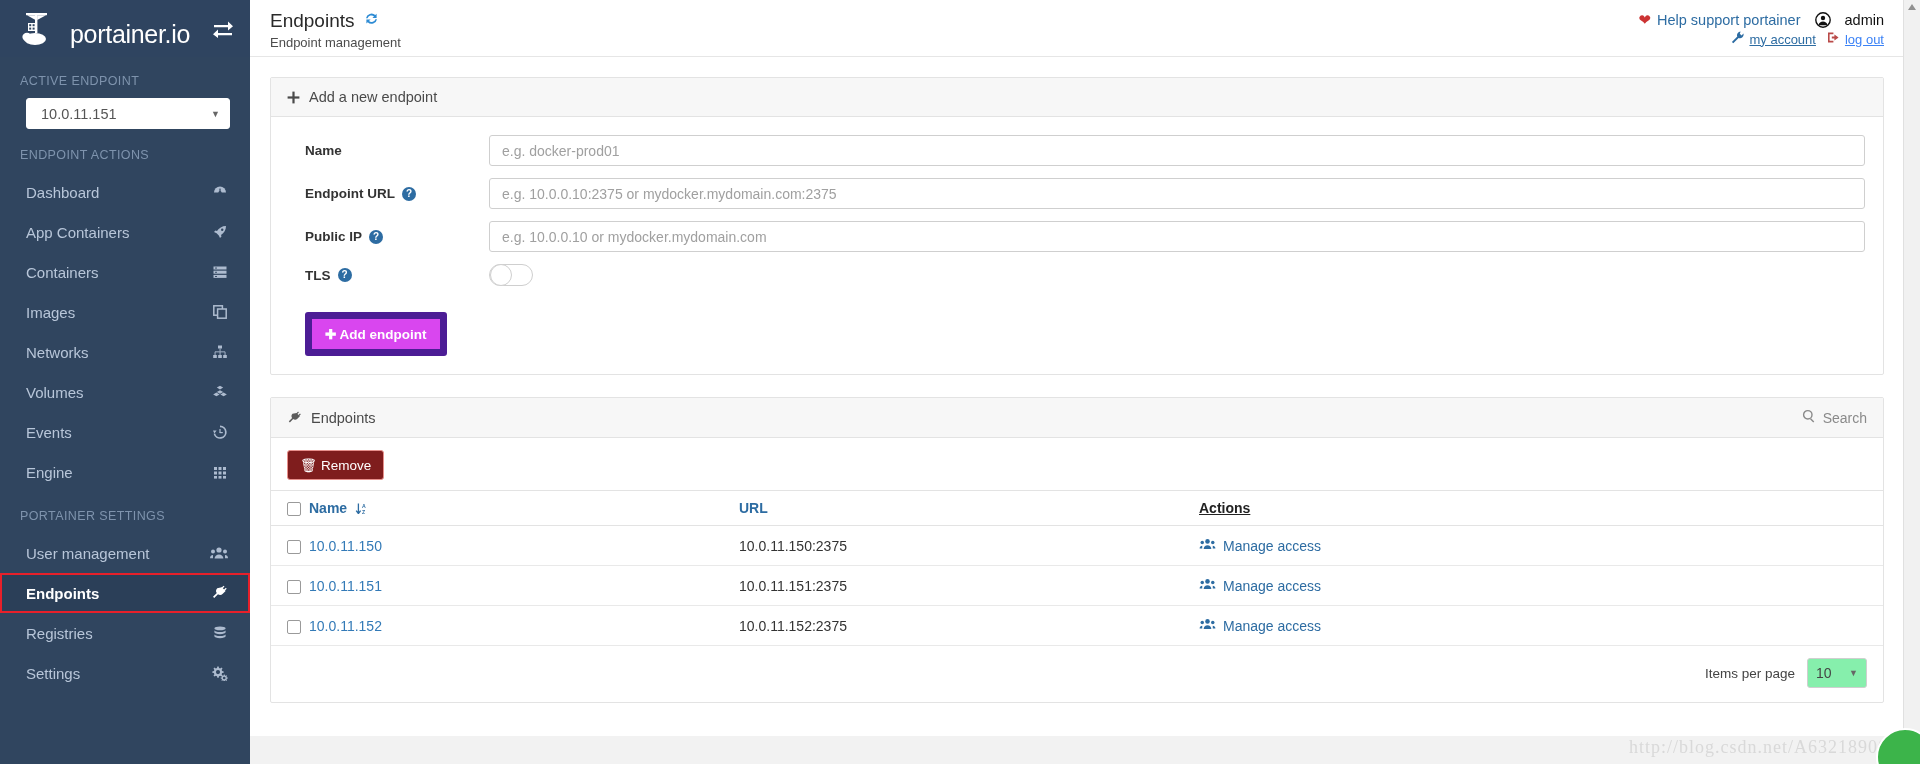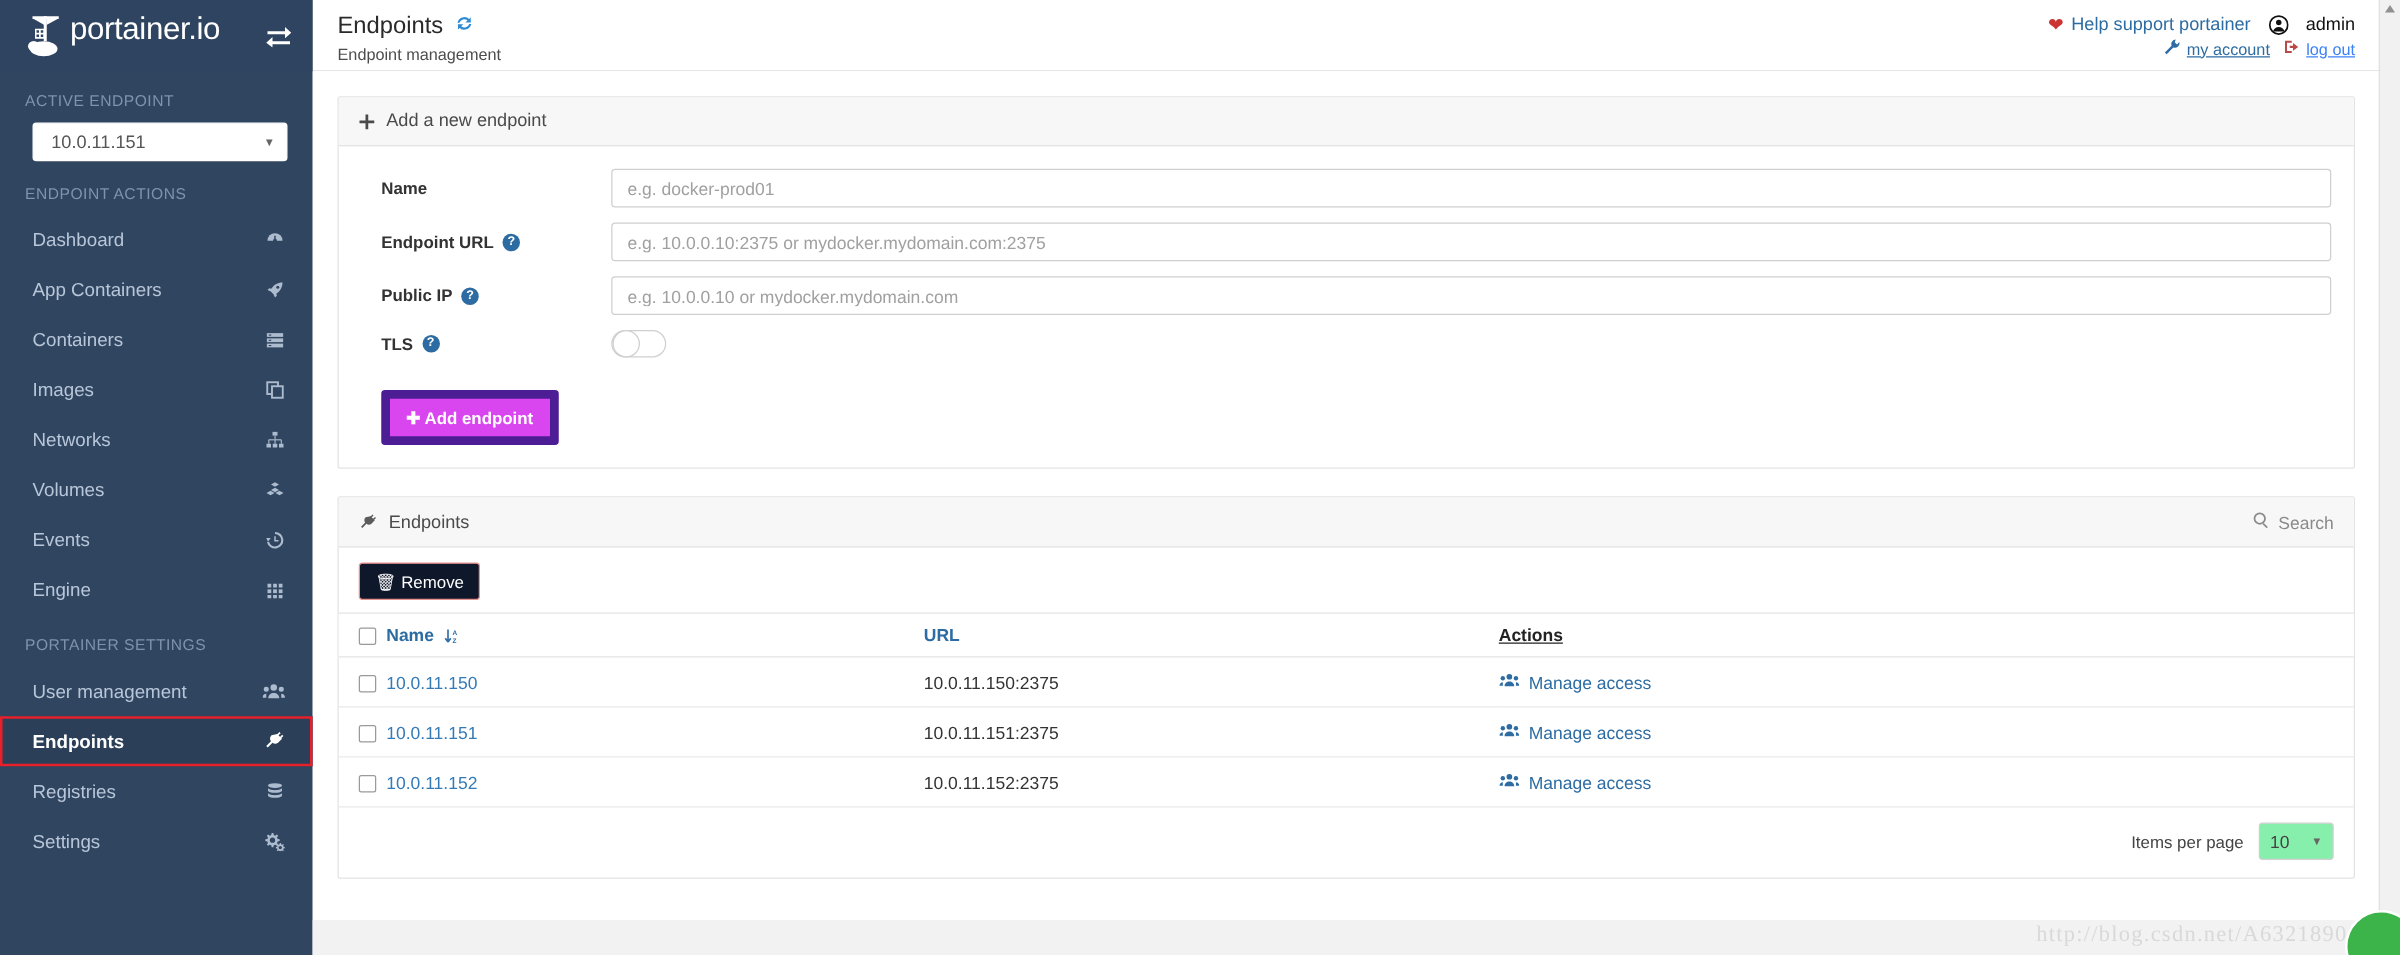--- a/index.html
+++ b/index.html
@@ -28,21 +28,22 @@
   }
   .brand {
     height: 57px;
     display: flex;
     align-items: center;
     padding: 0 16px 0 22px;
     background: #2f4460;
   }
   .brand-logo {
     display: flex;
-    gap: 2px;
+    align-items: flex-end;
+    gap: 16px;
   }
   .brand-text {
     color: #ffffff;
     font-size: 25px;
     letter-spacing: -0.3px;
     font-weight: 400;
     line-height: 1;
     margin-left: 2px;
   }
   .brand-swap {
@@ -264,21 +265,21 @@
     border: 7px solid #4c1d95;
     color: #ffffff;
     font-size: 13.5px;
     font-weight: bold;
     border-radius: 3px;
     padding: 7px 13px;
     cursor: pointer;
     font-family: "Liberation Sans", sans-serif;
   }
   .btn-remove {
-    background: #0f172a;
+    background: #7f1d1d;
     border: 1px solid #e8908c;
     color: #ffffff;
     font-size: 13.5px;
     border-radius: 3px;
     padding: 6px 12px;
     cursor: pointer;
     font-family: "Liberation Sans", sans-serif;
   }
   .search-box {
     margin-left: auto;

